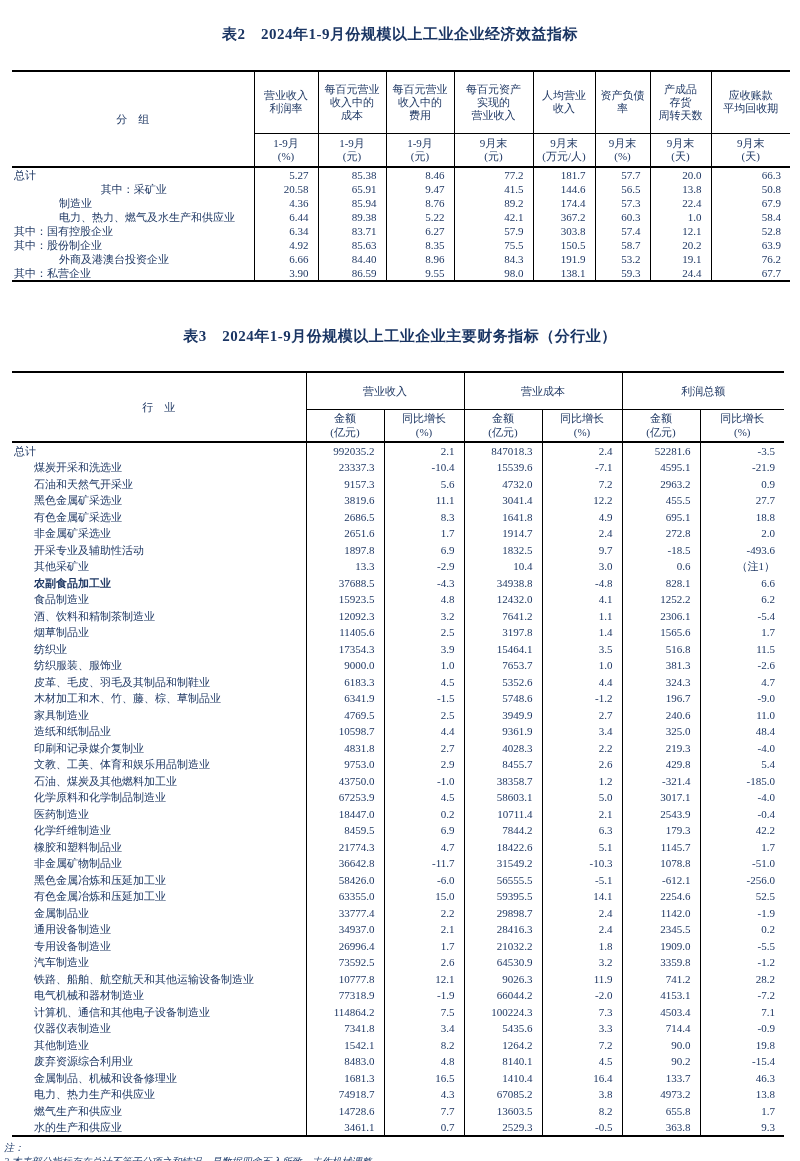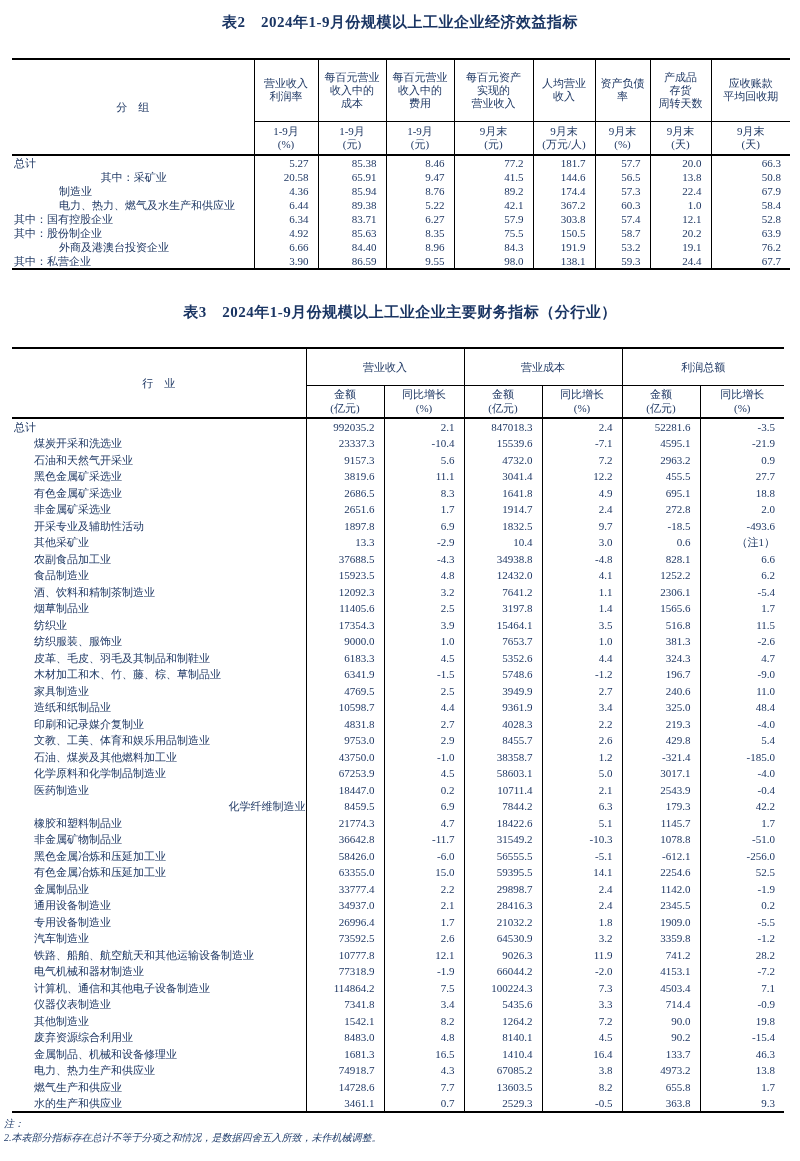--- a/index.html
+++ b/index.html
@@ -4,20 +4,21 @@
 <style>
   html,body { margin:0; padding:0; background:#ffffff; }
   .page {
     width:800px; height:1161px; background:#ffffff; overflow:hidden;
     font-family:"Liberation Serif","DejaVu Serif",serif;
     color:#1f3864; position:relative;
   }
   .tbl-title {
     text-align:center; font-weight:bold; font-size:15px; color:#1a3563;
     letter-spacing:0.5px;
+    margin-top:12px;
   }
   #title2 { padding-top:13px; }
   #title3 { padding-top:33px; }
   table { border-collapse:collapse; table-layout:fixed; }
   th, td { padding:0; font-weight:normal; color:#1f3864; overflow:hidden; }
 
   
   #table2 {
     margin:26px 0 0 12px; width:778px;
     border-top:2px solid #000; border-bottom:2px solid #000;
@@ -318,21 +319,21 @@
         <tr>
           <td class="lbl" style="padding-left: 22px;">其他采矿业</td>
           <td class="num">13.3</td>
           <td class="num">-2.9</td>
           <td class="num">10.4</td>
           <td class="num">3.0</td>
           <td class="num">0.6</td>
           <td class="num">（注1）</td>
         </tr>
         <tr>
-          <td class="lbl" style="padding-left: 22px;">农副食品加工业</td>
+          <td class="lbl" style="padding-left: 22px; font-weight: bold;">农副食品加工业</td>
           <td class="num">37688.5</td>
           <td class="num">-4.3</td>
           <td class="num">34938.8</td>
           <td class="num">-4.8</td>
           <td class="num">828.1</td>
           <td class="num">6.6</td>
         </tr>
         <tr>
           <td class="lbl" style="padding-left: 22px;">食品制造业</td>
           <td class="num">15923.5</td>
@@ -453,21 +454,21 @@
         <tr>
           <td class="lbl" style="padding-left: 22px;">医药制造业</td>
           <td class="num">18447.0</td>
           <td class="num">0.2</td>
           <td class="num">10711.4</td>
           <td class="num">2.1</td>
           <td class="num">2543.9</td>
           <td class="num">-0.4</td>
         </tr>
         <tr>
-          <td class="lbl" style="padding-left: 22px; text-align: right;">化学纤维制造业</td>
+          <td class="lbl" style="padding-left: 22px;">化学纤维制造业</td>
           <td class="num">8459.5</td>
           <td class="num">6.9</td>
           <td class="num">7844.2</td>
           <td class="num">6.3</td>
           <td class="num">179.3</td>
           <td class="num">42.2</td>
         </tr>
         <tr>
           <td class="lbl" style="padding-left: 22px;">橡胶和塑料制品业</td>
           <td class="num">21774.3</td>

